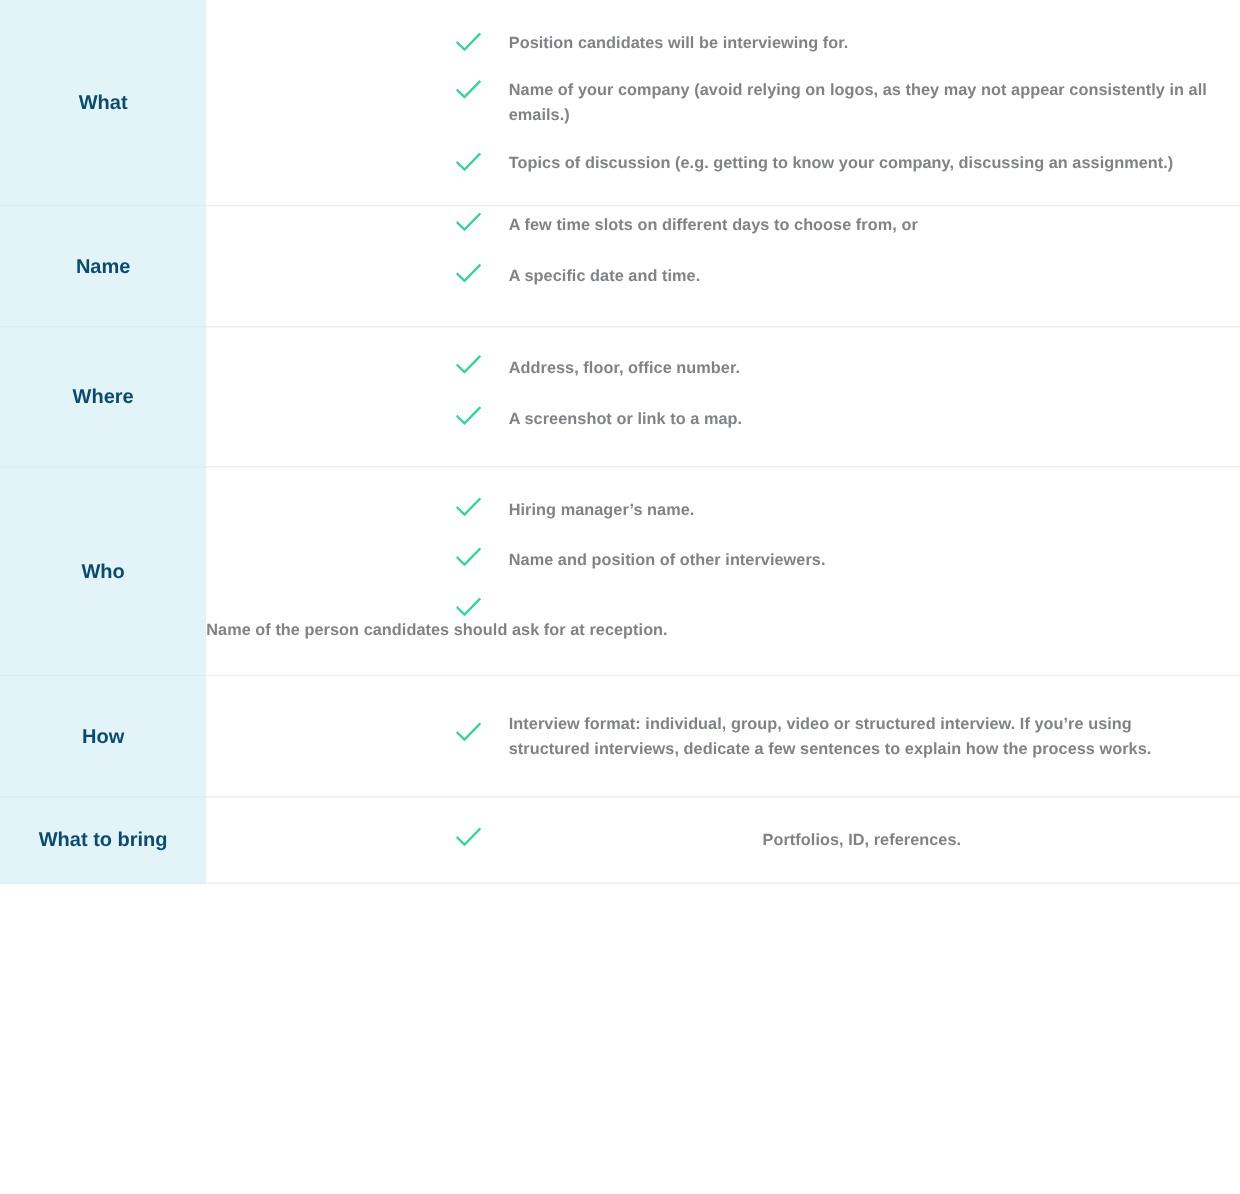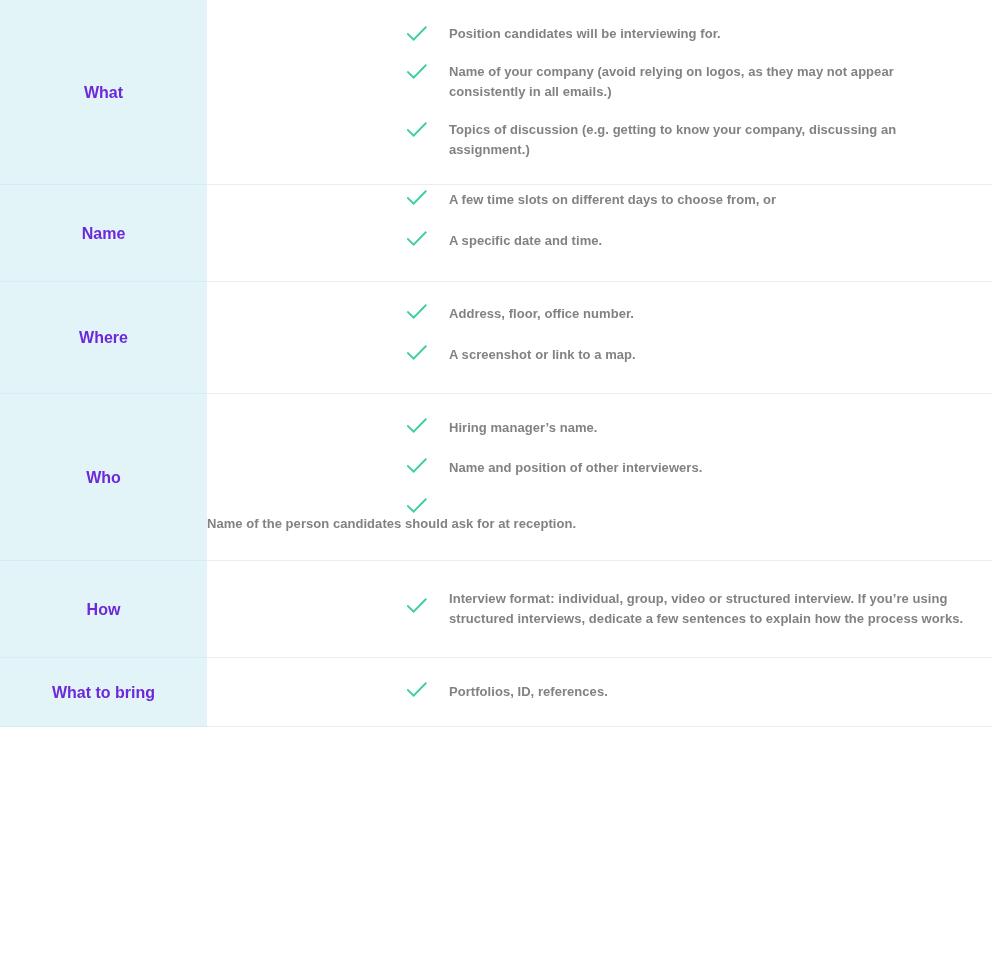--- a/index.html
+++ b/index.html
@@ -22,25 +22,25 @@
   }
 
   .checklist-row {
     border-bottom: 1px solid #ececec;
   }
   .checklist-row.last-row {
     border-bottom: none;
   }
 
   .label-cell {
-    width: 207px;
+    width: 165px;
     background: #e2f4f8;
     text-align: center;
     vertical-align: middle;
-    color: #6d28d9;
+    color: #0c4a6e;
     font-size: 16px;
     font-weight: bold;
     line-height: 21px;
     padding: 0;
     border-bottom: 1px solid #d5ecf1;
   }
   .checklist-row.last-row .label-cell {
     border-bottom: none;
   }
   .label-cell .label-text {
@@ -102,21 +102,21 @@
   .row-where .item { margin-bottom: 21px; }
   .row-where .item:last-child { margin-bottom: 0; }
 
   .row-who .items-cell { padding-top: 24px; padding-bottom: 26px; }
   .row-who .item { margin-bottom: 20px; }
   .row-who .item:last-child { margin-bottom: 0; flex-direction: column; }
 
   .row-how .items-cell { padding-top: 28px; padding-bottom: 28px; }
   .row-how .check-icon { padding-top: 9px; }
 
-  .row-bring .items-cell { padding-top: 24px; padding-bottom: 24px; }
+  .row-bring .items-cell { padding-top: 24px; padding-bottom: 24px; text-align: center; }
 
   .row-duration .items-cell { padding-top: 26px; padding-bottom: 26px; }
 </style>
 </head>
 <body>
 
 <table class="checklist-table">
   <tbody>
 
     <tr class="checklist-row row-what">

